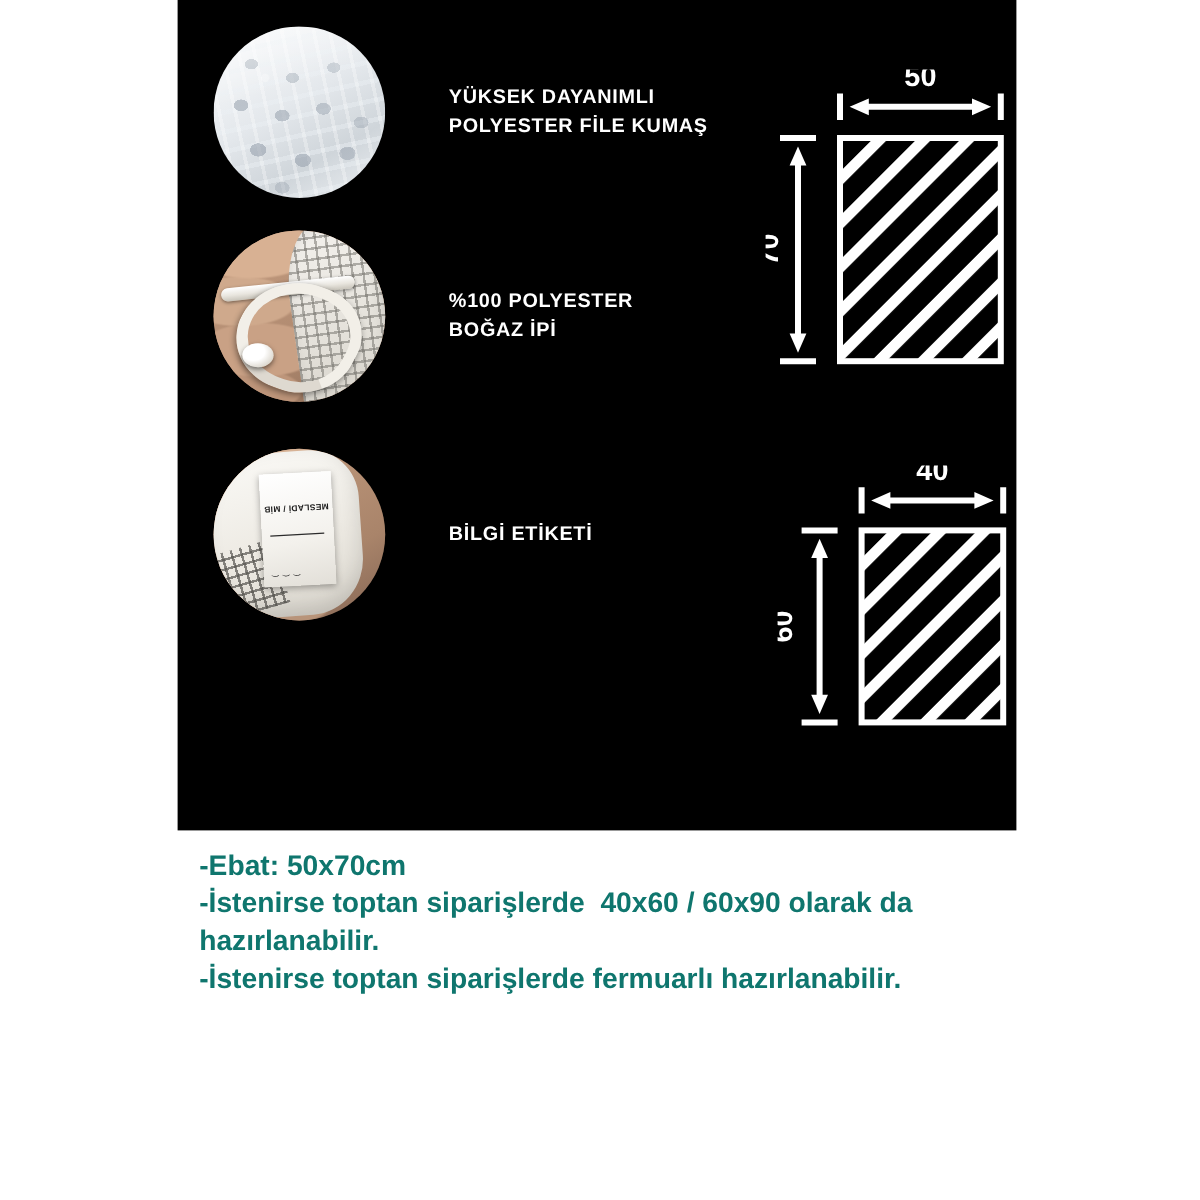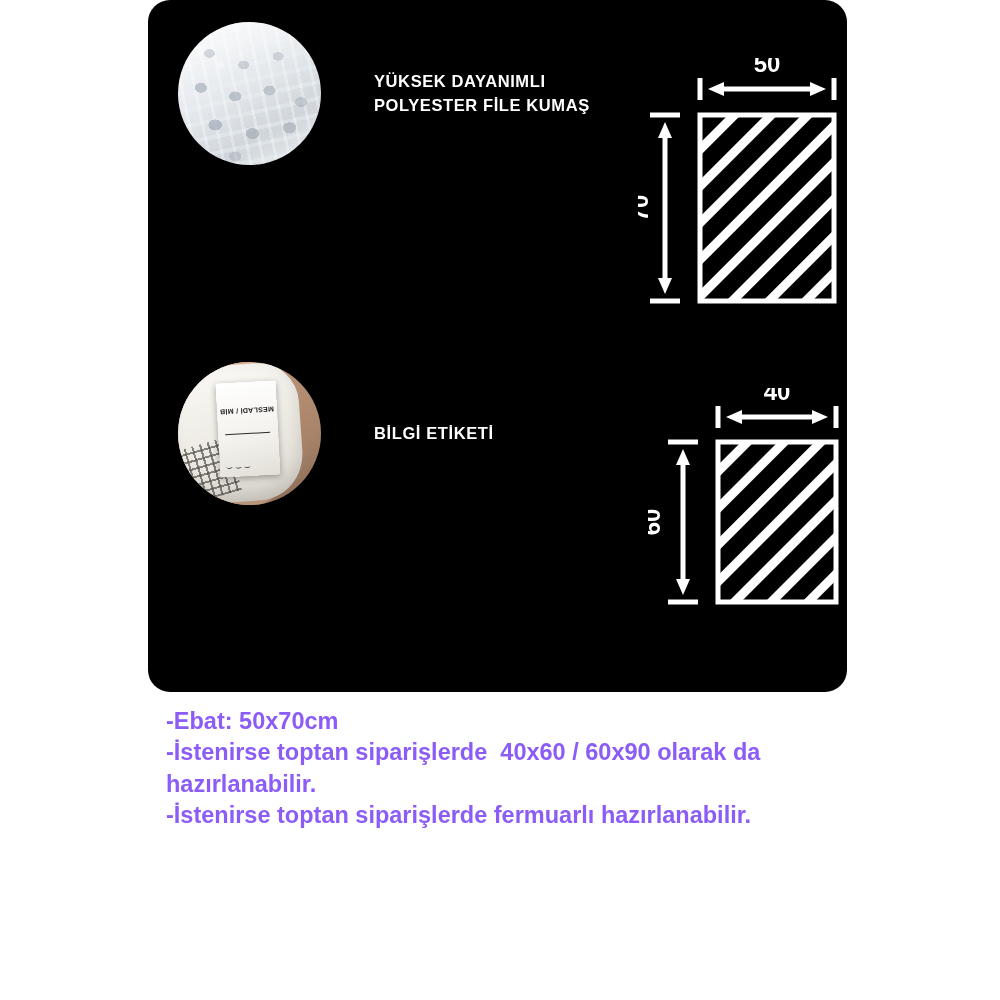--- a/index.html
+++ b/index.html
@@ -17,33 +17,32 @@
 
   
   .panel {
     position: absolute;
     left: 148px;
     top: 0;
     width: 699px;
     height: 692px;
     background: #000000;
     overflow: hidden;
-    border-radius: 22px;
   }
 
   
   .feature {
     position: absolute;
     left: 30px;
     display: flex;
     align-items: center;
   }
   .feature-1 { top: 22px; }
   .feature-2 { top: 192px; }
-  .feature-3 { top: 362px; }
+  .feature-3 { top: 374px; }
 
   .photo {
     width: 143px;
     height: 143px;
     border-radius: 50%;
     flex: 0 0 auto;
     position: relative;
     overflow: hidden;
     background: #0a0a0a;
   }
@@ -244,38 +243,49 @@
   }
   .diagram-1 { left: 490px; top: 58px; }
   .diagram-2 { left: 500px; top: 388px; }
 
   
   .desc {
     position: absolute;
     left: 166px;
     top: 706px;
     width: 710px;
-    color: #8b5cf6;
+    color: #0f766e;
     font-size: 23.5px;
     font-weight: bold;
     line-height: 1.33;
   }
   .desc-line { white-space: pre-wrap; }
 </style>
 </head>
 <body>
 
 <div class="panel">
 
   <div class="feature feature-1">
     <div class="photo mesh-photo"></div>
     <div class="caption">YÜKSEK DAYANIMLI
 POLYESTER FİLE KUMAŞ</div>
   </div>
 
+  <div class="feature feature-2">
+    <div class="photo cord-photo">
+      <div class="cord-skin"></div>
+      <div class="cord-mesh"></div>
+      <div class="cord-strap"></div>
+      <div class="cord-loop"></div>
+      <div class="cord-knot"></div>
+    </div>
+    <div class="caption">%100 POLYESTER
+BOĞAZ İPİ</div>
+  </div>
 
   <div class="feature feature-3">
     <div class="photo label-photo">
       <div class="label-skin"></div>
       <div class="label-bag">
         <div class="label-bag-mesh"></div>
       </div>
       <div class="label-tag">
         <div class="label-tag-text">MESLADİ / MİB</div>
         <div class="label-tag-rule"></div>

